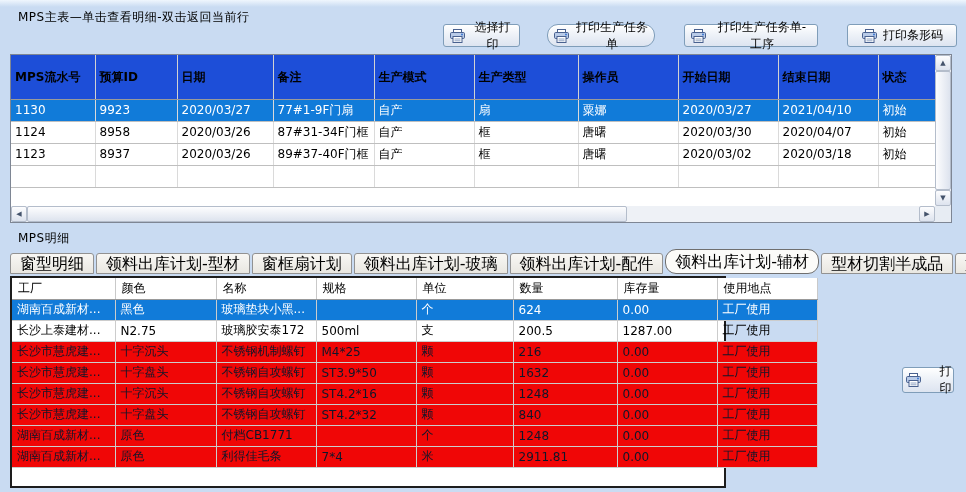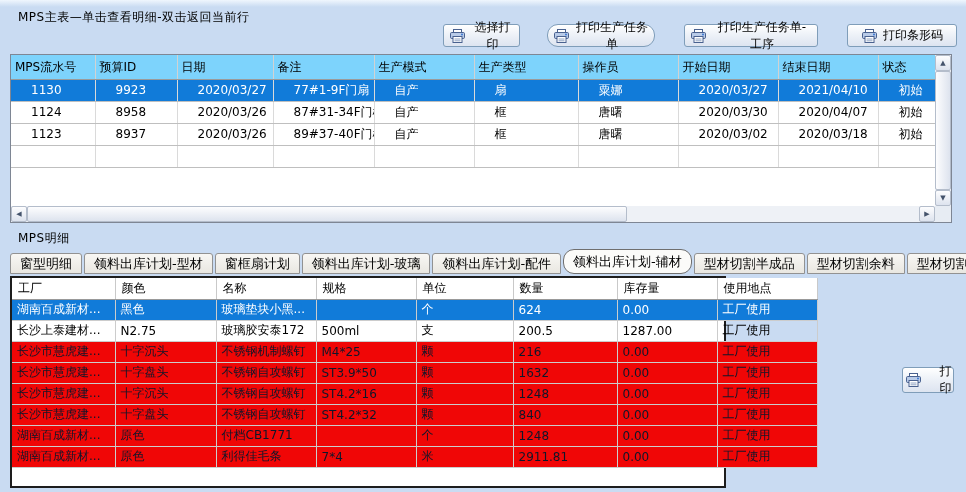--- a/index.html
+++ b/index.html
@@ -32,26 +32,26 @@
   #detail-print-btn { left:902px; top:367px; width:52px; height:26px; gap:18px; }
 
   
   .gridbox { position:absolute; background:#fff; }
   #master-grid { left:10px; top:54px; width:942px; height:169px;
     border:1px solid #7e8694; }
   #master-grid .viewport { position:absolute; left:0; top:0; right:16px; bottom:16px; overflow:hidden; }
   table { border-collapse:collapse; table-layout:fixed; }
   #master-grid table { width:926px; }
   #master-grid th {
-    height:24px; font-weight:normal; text-align:left; padding:0 4px;
+    height:44px; font-weight:bold; text-align:left; padding:0 4px;
     border-right:1px solid #d2d2d2; border-bottom:1px solid #9a9a9a;
-    background:#7dd3fc; line-height:14px; overflow:hidden;
+    background:#1d4ed8; line-height:14px; overflow:hidden;
   }
   #master-grid td {
-    height:22px; padding:0 20px; border-right:1px solid #dadada;
+    height:22px; padding:0 4px; border-right:1px solid #dadada;
     border-bottom:1px solid #bfbfbf; white-space:nowrap; overflow:hidden;
   }
   tr.selected td { background:#117bd9; color:#fff;
     border-right-color:rgba(0,0,0,.28); border-bottom-color:#0a5fae; }
 
   
   .vscroll { position:absolute; top:0; right:0; bottom:16px; width:16px;
     background:#eef1f6; }
   .hscroll { position:absolute; left:0; right:16px; bottom:0; height:16px;
     background:#eef1f6; }
@@ -67,21 +67,21 @@
   .hscroll .thumb { position:absolute; top:0; left:16px; width:600px; height:16px;
     background:linear-gradient(#fdfdfe,#dde3ee); border:1px solid #b4bdcb; border-radius:2px; }
   .scroll-corner { position:absolute; right:0; bottom:0; width:16px; height:16px; background:#e7ecf3; }
 
   
   #tabbar { position:absolute; left:10px; top:249px; height:25px; white-space:nowrap; }
   .tab {
     display:inline-block; vertical-align:bottom; height:21px; line-height:20px;
     padding:0 9px; margin-right:2px; cursor:pointer;
     background:linear-gradient(#f8f7f4,#e9e7e1); border:1px solid #929292;
-    border-radius:3px 3px 0 0; font-family:inherit; font-size:13px;
+    border-radius:3px 3px 0 0; font-family:inherit; font-size:16px;
   }
   .tab.active { height:25px; line-height:23px; background:#fbfbf9; border-color:#6f6f6f;border-radius:11px; }
 
   
   #detail-grid { left:10px; top:276px; width:716px; height:212px; border:2px solid #1d1d1d; }
   #detail-grid table { width:805px; }
   #detail-grid th {
     height:21px; font-weight:normal; text-align:left; padding:0 6px;
     border-right:1px solid #c9c9c9; border-bottom:1px solid #999;
     background:#fff; overflow:hidden;

